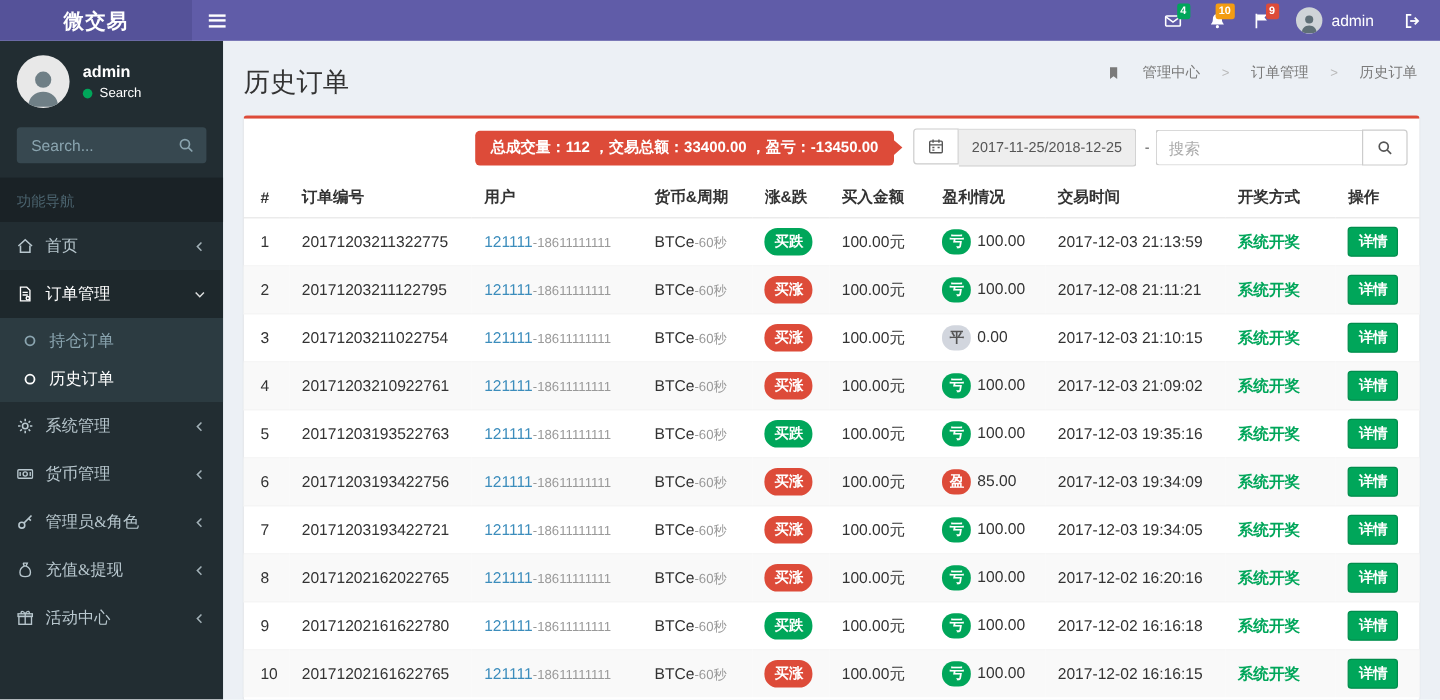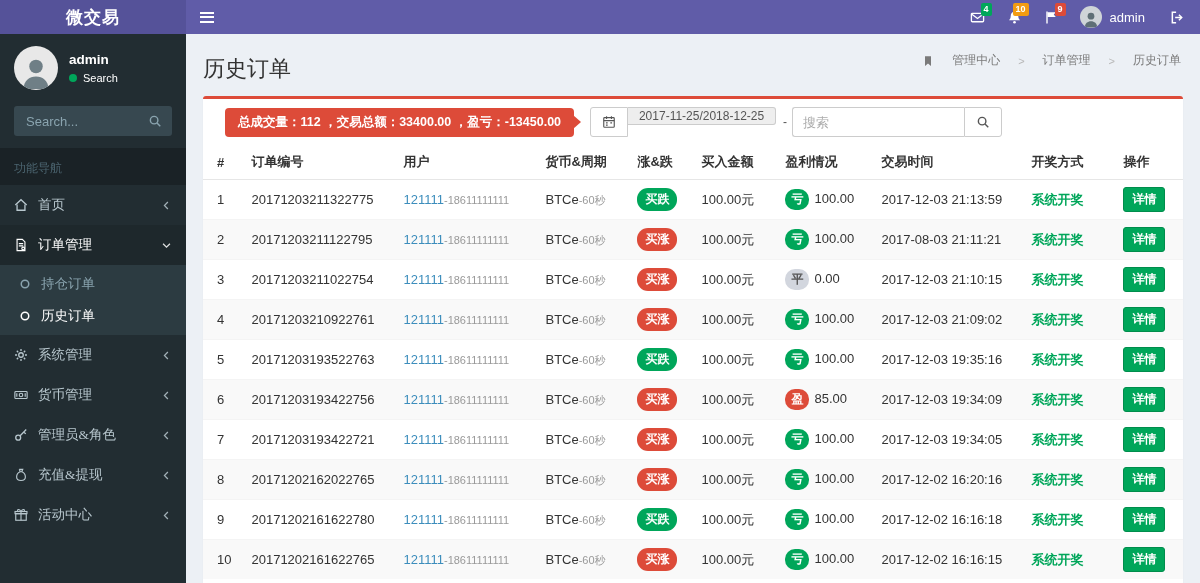--- a/index.html
+++ b/index.html
@@ -6,21 +6,21 @@
   html,body { margin:0; padding:0; }
   body {
     width:1200px; height:583px; overflow:hidden; position:relative;
     font-family:"Liberation Sans","DejaVu Sans",sans-serif;
     background:#ecf0f5; color:#333;
   }
   svg { display:block; }
 
   
   .topbar { position:absolute; top:0; left:0; right:0; height:34px; display:flex; z-index:20; }
-  .logo { width:186px; background:#555299; color:#fff; font-size:17px; font-weight:bold;
+  .logo { width:160px; background:#555299; color:#fff; font-size:17px; font-weight:bold;
           display:flex; align-items:center; justify-content:center; letter-spacing:1px; }
   .navbar { flex:1; background:#605ca8; display:flex; align-items:center; color:#fff; }
   .hamburger { width:42px; height:34px; display:flex; flex-direction:column; gap:2.5px;
                align-items:center; justify-content:center; cursor:pointer; }
   .hamburger i { width:14px; height:2px; background:#fff; }
   .nav-right { margin-left:auto; display:flex; align-items:center; height:100%; }
   .nav-icon { position:relative; padding:0 11px; height:100%; display:flex; align-items:center; cursor:pointer; }
   .nav-badge { position:absolute; top:3px; right:4px; font-size:9px; line-height:1;
                padding:2px 3px; border-radius:2px; color:#fff; font-weight:bold; }
   .badge-green { background:#00a65a; } .badge-orange { background:#f39c12; } .badge-red { background:#dd4b39; }
@@ -56,30 +56,30 @@
   .main { position:absolute; left:186px; top:34px; right:0; bottom:0; background:#ecf0f5; }
   .content-header { position:relative; padding:20px 17px 12px; }
   .page-title { font-size:22px; font-weight:normal; color:#333; margin:0; }
   .breadcrumb { position:absolute; top:18px; right:19px; font-size:12px; color:#7a7a7a;
                 display:flex; align-items:center; gap:18px; }
   .breadcrumb .crumb { cursor:pointer; }
   .breadcrumb .sep { color:#b8b8b8; font-size:11px; }
 
   .box { margin:0 17px; background:#fff; border-top:3px solid #dd4b39; border-radius:3px;
          box-shadow:0 1px 1px rgba(0,0,0,.1); }
-  .box-header { display:flex; align-items:center; padding:8px 22px; gap:0; }
+  .box-header { display:flex; justify-content:flex-end; align-items:center; padding:8px 10px; gap:0; }
   .summary-badge { position:relative; background:#dd4b39; color:#fff; font-size:12.5px; font-weight:bold;
                    padding:6px 13px; border-radius:4px; margin-right:16px; white-space:nowrap; }
   .summary-badge::after { content:""; position:absolute; right:-7px; top:50%; transform:translateY(-50%);
                           border-top:7px solid transparent; border-bottom:7px solid transparent;
                           border-left:8px solid #dd4b39; }
   .date-group { display:flex; }
   .cal-btn { width:38px; height:30px; background:#fff; border:1px solid #ccc; border-radius:3px 0 0 3px;
              display:flex; align-items:center; justify-content:center; color:#555; cursor:pointer; }
-  .date-input { width:148px; height:18px; border:1px solid #ccc; border-left:none; background:#eee;
+  .date-input { width:148px; height:32px; border:1px solid #ccc; border-left:none; background:#eee;
                 font-size:12px; color:#555; text-align:center; border-radius:0 3px 3px 0;
                 font-family:"Liberation Sans","DejaVu Sans",sans-serif; }
   .dash { color:#555; font-size:12px; margin:0 5px 0 7px; }
   .search-group { display:flex; }
   .search-input { width:172px; height:30px; border:1px solid #ccc; border-right:none; border-radius:3px 0 0 3px;
                   padding:0 10px; font-size:13px; outline:none; color:#555;
                   font-family:"Liberation Sans","DejaVu Sans",sans-serif; }
   .search-input::placeholder { color:#aaa; }
   .search-btn { width:38px; height:30px; background:#fff; border:1px solid #ccc; border-radius:0 3px 3px 0;
                 display:flex; align-items:center; justify-content:center; color:#555; cursor:pointer; }
@@ -425,21 +425,21 @@
     <td>
       <span>BTCe</span><span class="cur-period">-60秒</span>
     </td>
     <td>
       <span class="badge-dir up">买涨</span>
     </td>
     <td>100.00元</td>
     <td>
       <span class="badge-profit loss">亏</span><span class="profit-value">100.00</span>
     </td>
-    <td>2017-08-03 21:11:21</td>
+    <td>2017-12-08 21:11:21</td>
     <td class="method">系统开奖</td>
     <td>
       <button class="detail-btn">详情</button>
     </td>
   </tr>
 
   <tr>
     <td>3</td>
     <td>20171203211022754</td>
     <td>

